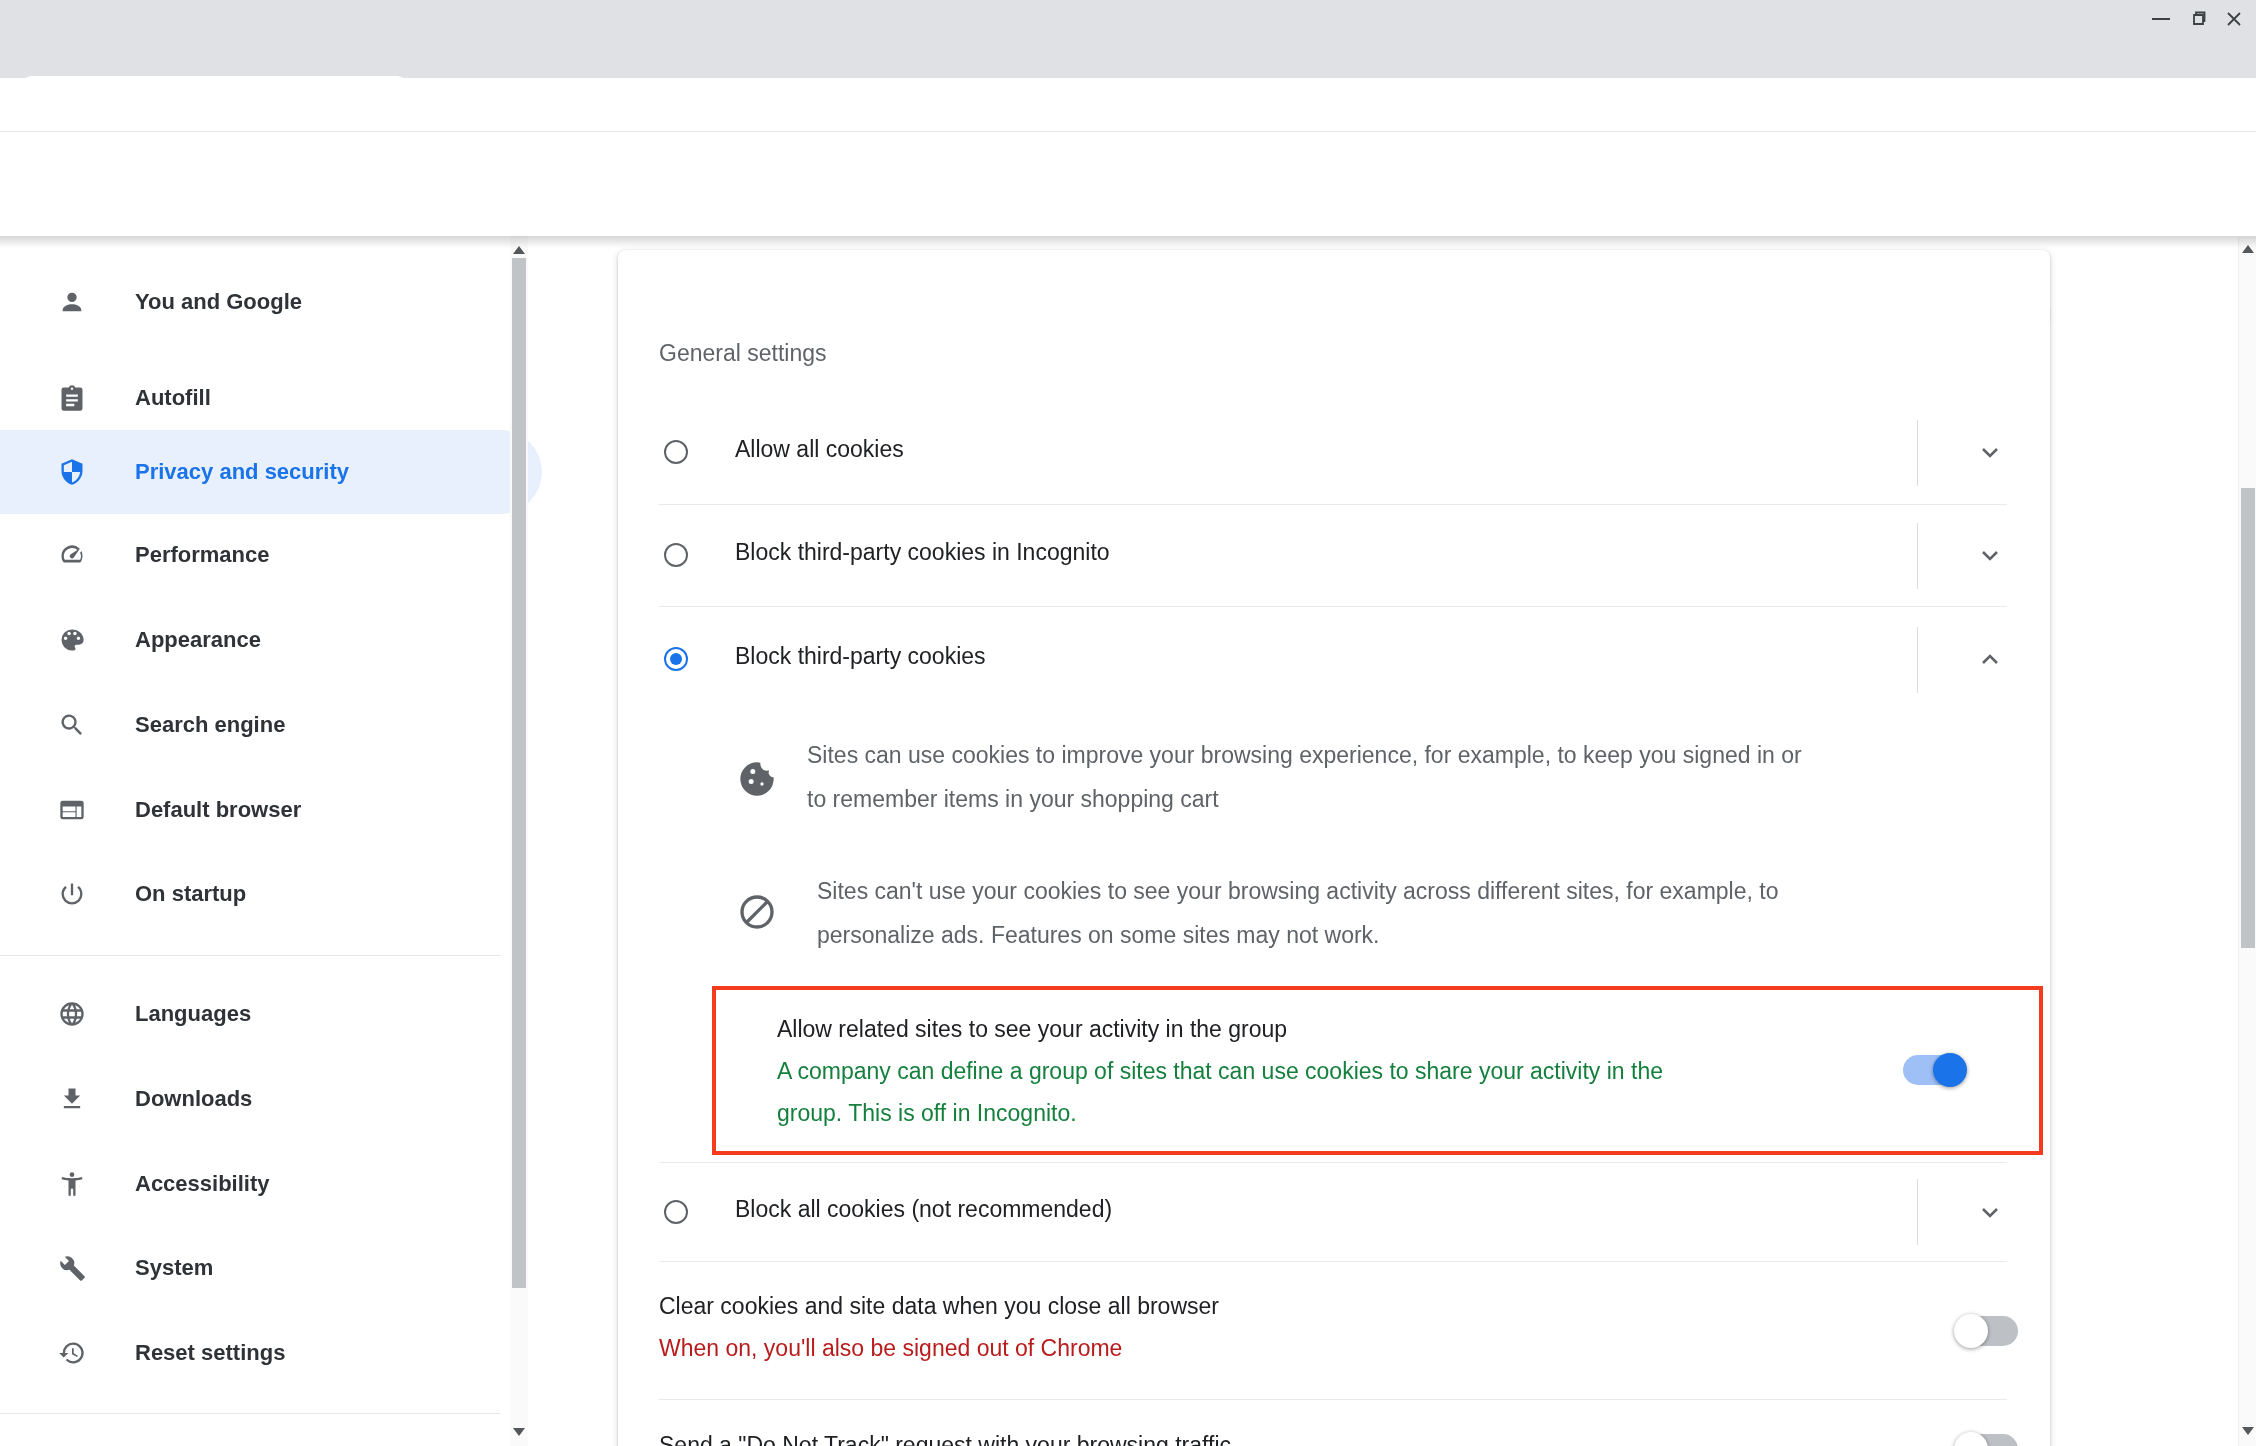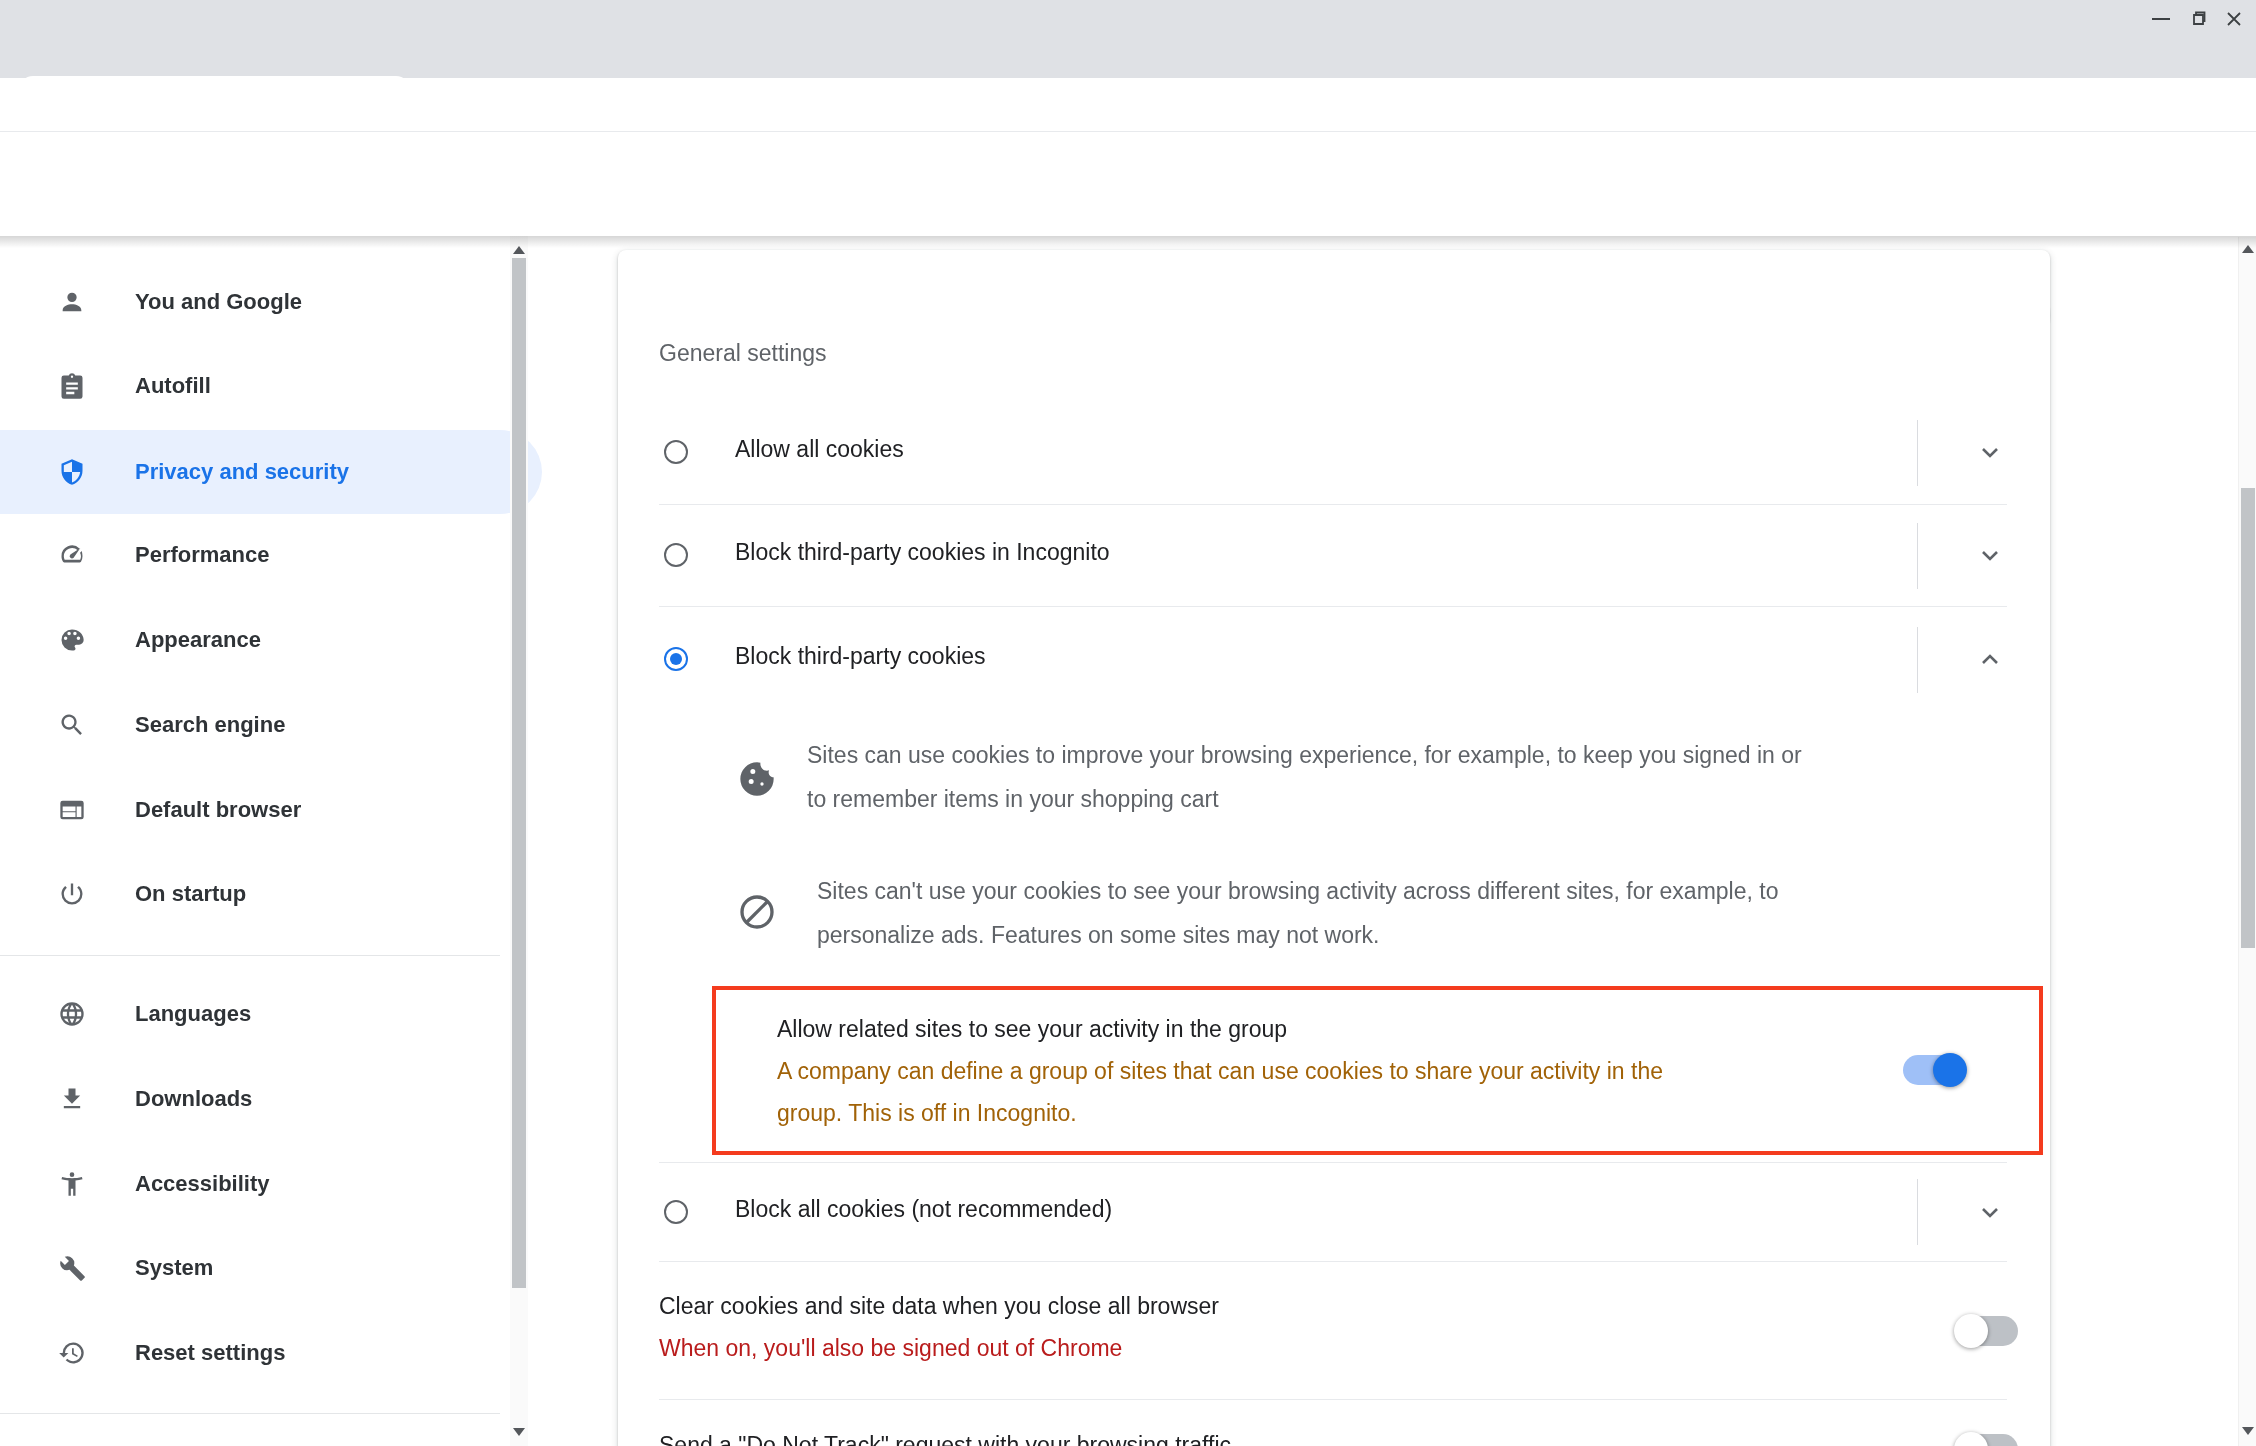--- a/index.html
+++ b/index.html
@@ -52,21 +52,21 @@
   .chev{position:absolute;left:1316px;width:30px;height:30px;cursor:pointer;}
   .info-text{font-size:23px;color:#5F6368;line-height:44px;white-space:nowrap;}
   .toggle{position:absolute;width:62px;height:30px;border-radius:15px;cursor:pointer;}
   .toggle .knob{position:absolute;top:-2px;width:34px;height:34px;border-radius:50%;box-shadow:0 1px 4px rgba(0,0,0,.4);}
   .toggle.on{background:#9FC0F7;}
   .toggle.on .knob{right:-2px;background:#1A73E8;}
   .toggle.off{background:#BDC1C6;}
   .toggle.off .knob{left:-2px;background:#fff;}
   #hl-box{left:94px;top:736px;width:1331px;height:169px;border:4px solid #F43B1E;box-sizing:border-box;}
   .hl-title{position:absolute;left:61px;top:22px;height:34px;line-height:34px;font-size:23px;color:#202124;white-space:nowrap;}
-  .hl-line{position:absolute;left:61px;font-size:23px;color:#a16207;line-height:42px;white-space:nowrap;}
+  .hl-line{position:absolute;left:61px;font-size:23px;color:#15803d;line-height:42px;white-space:nowrap;}
   .trow-title{position:absolute;left:0;font-size:23px;color:#202124;white-space:nowrap;}
   .trow-sub{position:absolute;left:0;font-size:23px;color:#b91c1c;white-space:nowrap;}
 </style>
 </head>
 <body>
 
 <div id="screen">
 
   <div class="abs" id="titlebar">
     <div class="abs" style="left:2152px;top:18px;width:18px;height:2px;background:#3C4043;"></div>
@@ -209,21 +209,21 @@
   <div class="abs" style="left:0;top:236px;width:528px;height:990px;background:#fff;">
 
     <div class="abs nav-item" style="top:24px;">
       <span class="nicon">
           <svg width="28" height="28" viewBox="0 0 24 24">
             <path fill="#5F6368" d="M12 12a4 4 0 100-8 4 4 0 000 8zm0 2c-3.3 0-8 1.7-8 5v1h16v-1c0-3.3-4.7-5-8-5z"></path>
           </svg>
         </span>
       <span class="nlabel">You and Google</span>
     </div>
-    <div class="abs nav-item" style="top:108px;">
+    <div class="abs nav-item" style="top:120px;">
       <span class="nicon">
           <svg width="28" height="28" viewBox="0 0 24 24">
             <path fill="#5F6368" d="M19 3h-4.2A3 3 0 0012 1a3 3 0 00-2.8 2H5a2 2 0 00-2 2v16a2 2 0 002 2h14a2 2 0 002-2V5a2 2 0 00-2-2zm-7 0a1 1 0 110 2 1 1 0 010-2zm-5 6h10v2H7V9zm0 4h10v2H7v-2zm0 4h7v2H7v-2z"></path>
           </svg>
         </span>
       <span class="nlabel">Autofill</span>
     </div>
     <div class="abs nav-item selected" style="top:194px;">
       <span class="nicon">
           <svg width="28" height="28" viewBox="0 0 24 24">

